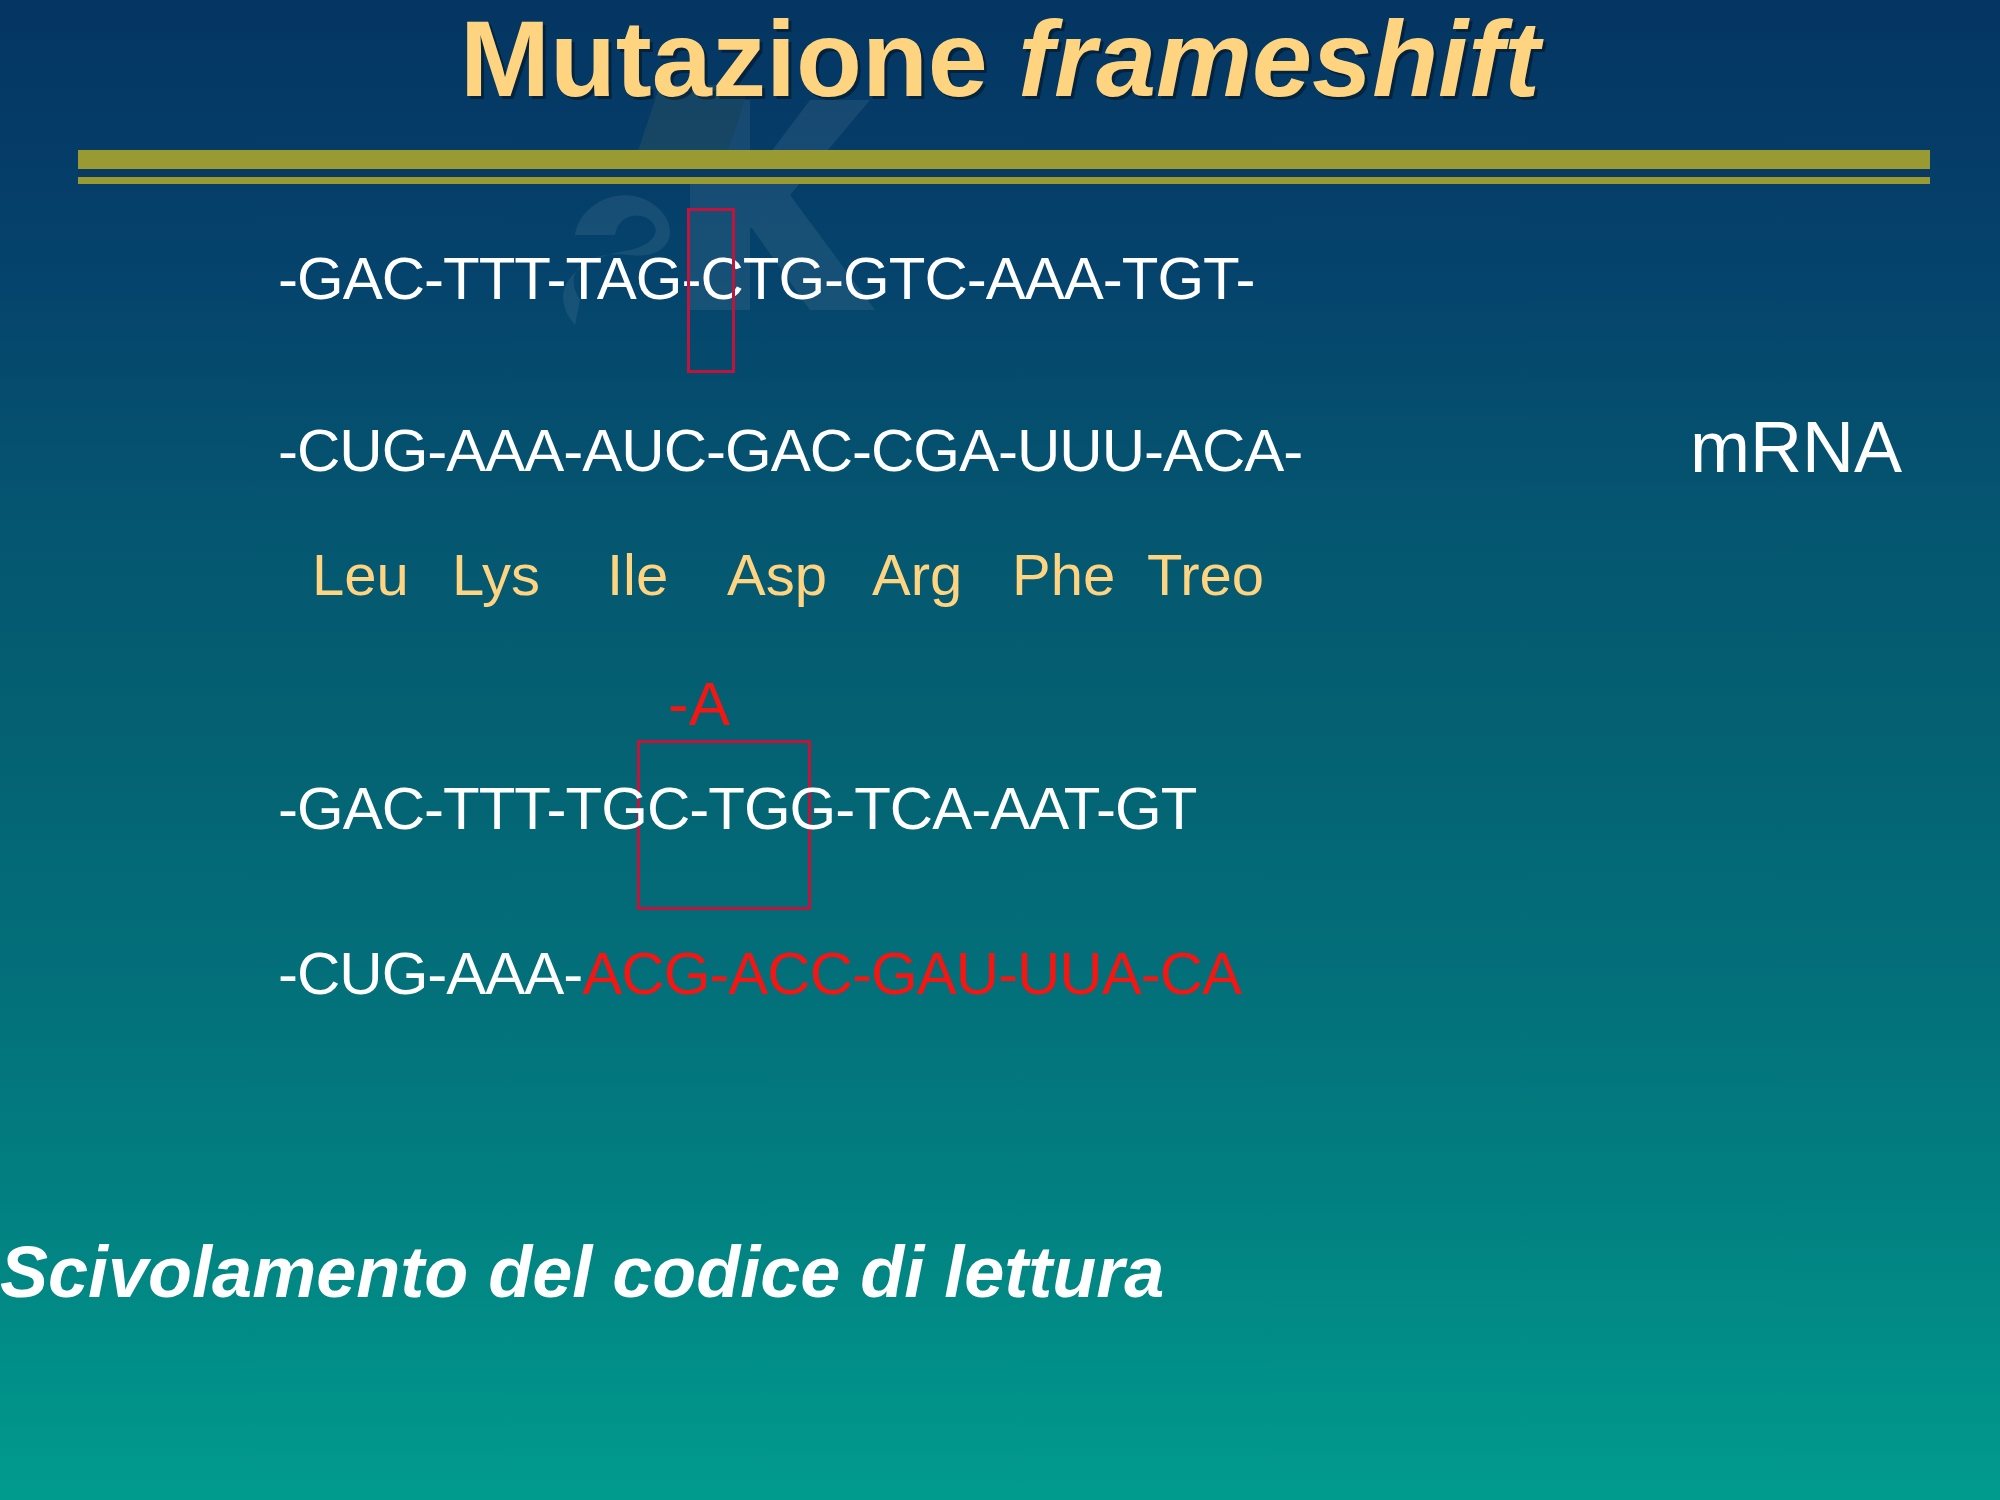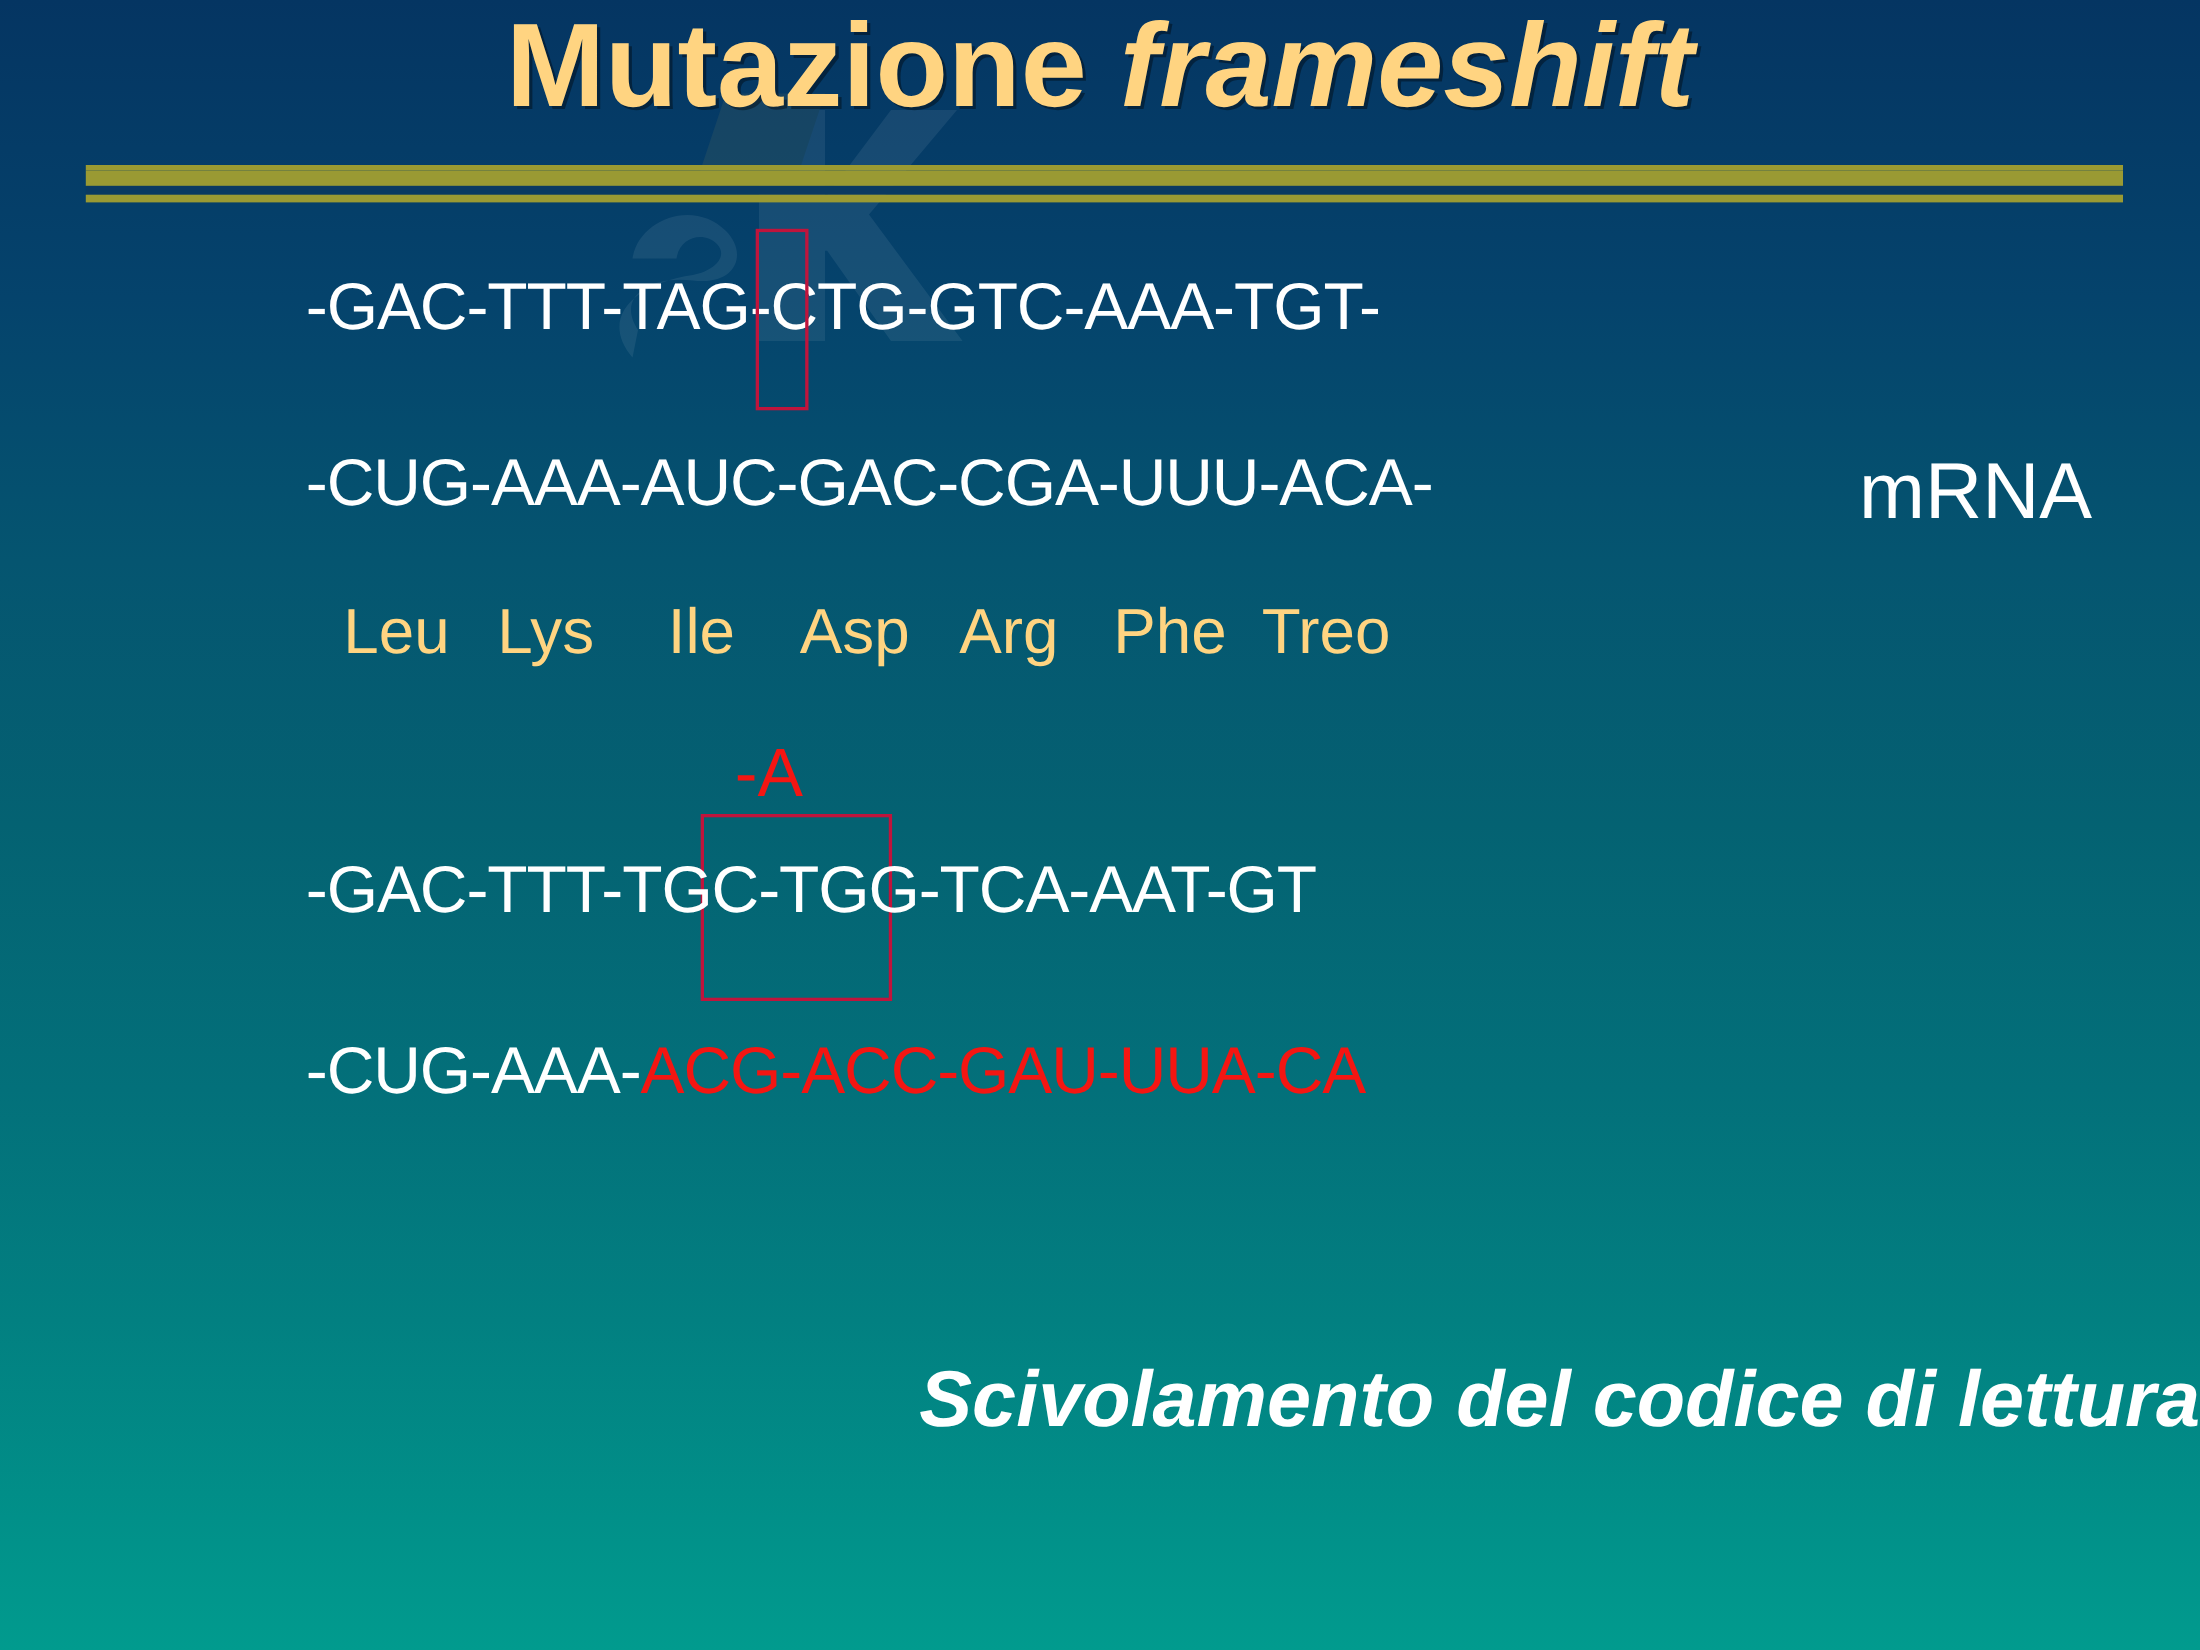--- a/index.html
+++ b/index.html
@@ -94,21 +94,21 @@
     position: absolute;
     white-space: nowrap;
     font-size: 58px;
     line-height: 70px;
     color: #ffd481;
   }
   .aa-row span { display: inline-block; }
   .aa-row span.ul { text-decoration: underline; text-underline-offset: 6px; }
 
   #line-dna1   { left: 278px;  top: 240px; }
-  #line-mrna1  { left: 278px;  top: 400px; }
+  #line-mrna1  { left: 278px;  top: 412px; }
   #label-mrna  {
     position: absolute;
     left: 1690px;
     top: 415px;
     font-size: 72px;
     line-height: 64px;
     color: #ffffff;
     white-space: nowrap;
   }
   #row-aa1     { left: 312px;  top: 540px; }
@@ -135,21 +135,21 @@
   }
   #redbox-1 { left: 687px; top: 208px;  width: 48px;  height: 165px; }
   #redbox-2 { left: 637px; top: 740px;  width: 174px; height: 170px; }
 
   
   #caption {
     position: absolute;
     left: 0;
     top: 1230px;
     width: 2000px;
-    text-align: right;
+    text-align: left;
     font-size: 72px;
     line-height: 84px;
     font-weight: bold;
     font-style: italic;
     color: #ffffff;
     white-space: nowrap;
   }
 </style>
 </head>
 <body>

